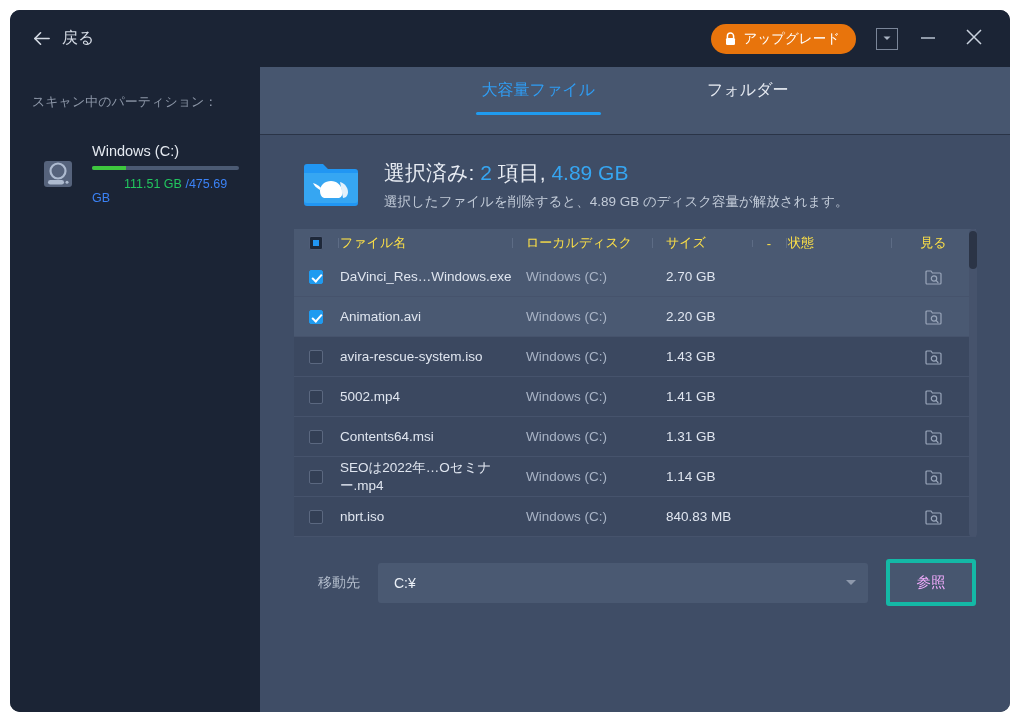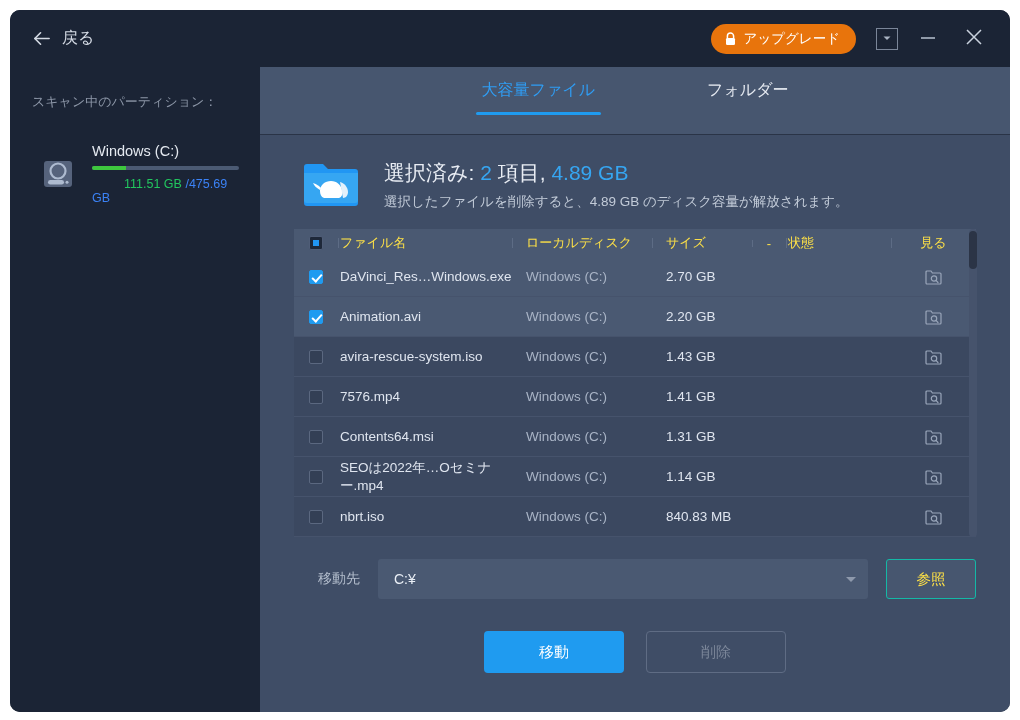--- a/index.html
+++ b/index.html
@@ -277,25 +277,25 @@
   }
   .dest-caret {
     margin-left: auto;
     width: 0; height: 0;
     border-left: 5px solid transparent;
     border-right: 5px solid transparent;
     border-top: 5px solid #8e99ac;
   }
   .browse-btn {
     width: 90px; flex: 0 0 90px;
-    height: 40px;
+    height: 47px;
     background: #47566f;
-    border: 1px solid #14b8a6;
+    border: 4px solid #14b8a6;
     border-radius: 3px;
-    color: #fde047;
+    color: #f0abfc;
     font-size: 14.5px;
     display: flex; align-items: center; justify-content: center;
     cursor: pointer;
   }
 
   
   .actions {
     display: flex;
     justify-content: center;
     gap: 22px;
@@ -494,21 +494,21 @@
                     <circle cx="9" cy="9.5" r="2.7" fill="none" stroke="#9aa6ba" stroke-width="1.2"></circle>
                     <path d="M11.2 11.7 L13 13.5" stroke="#9aa6ba" stroke-width="1.2" stroke-linecap="round"></path>
                   </svg>
                 </span>
               </div>
             </div>
             <div class="row">
               <div class="c-check">
                 <span class="cb off"></span>
               </div>
-              <div class="c-name">7576.mp4</div>
+              <div class="c-name">5002.mp4</div>
               <div class="c-disk">Windows (C:)</div>
               <div class="c-size">1.41 GB</div>
               <div class="c-sort"></div>
               <div class="c-state"></div>
               <div class="c-view">
                 <span>
                   <svg class="view-ico" viewBox="0 0 17 16">
                     <path d="M1 3 a1 1 0 0 1 1-1 h4 l1.4 2 H15 a1 1 0 0 1 1 1 v9 a1 1 0 0 1 -1 1 H2 a1 1 0 0 1 -1-1 Z" fill="none" stroke="#9aa6ba" stroke-width="1.2"></path>
                     <circle cx="9" cy="9.5" r="2.7" fill="none" stroke="#9aa6ba" stroke-width="1.2"></circle>
                     <path d="M11.2 11.7 L13 13.5" stroke="#9aa6ba" stroke-width="1.2" stroke-linecap="round"></path>
@@ -582,20 +582,16 @@
 
       <div class="dest-row">
         <div class="dest-label">移動先</div>
         <div class="dest-select">
           <span>C:¥</span>
           <span class="dest-caret"></span>
         </div>
         <div class="browse-btn">参照</div>
       </div>
 
-      <div class="actions">
-        <div class="btn-primary">移動</div>
-        <div class="btn-disabled">削除</div>
-      </div>
 
     </div>
   </div>
 </div>
 
 </body></html>

